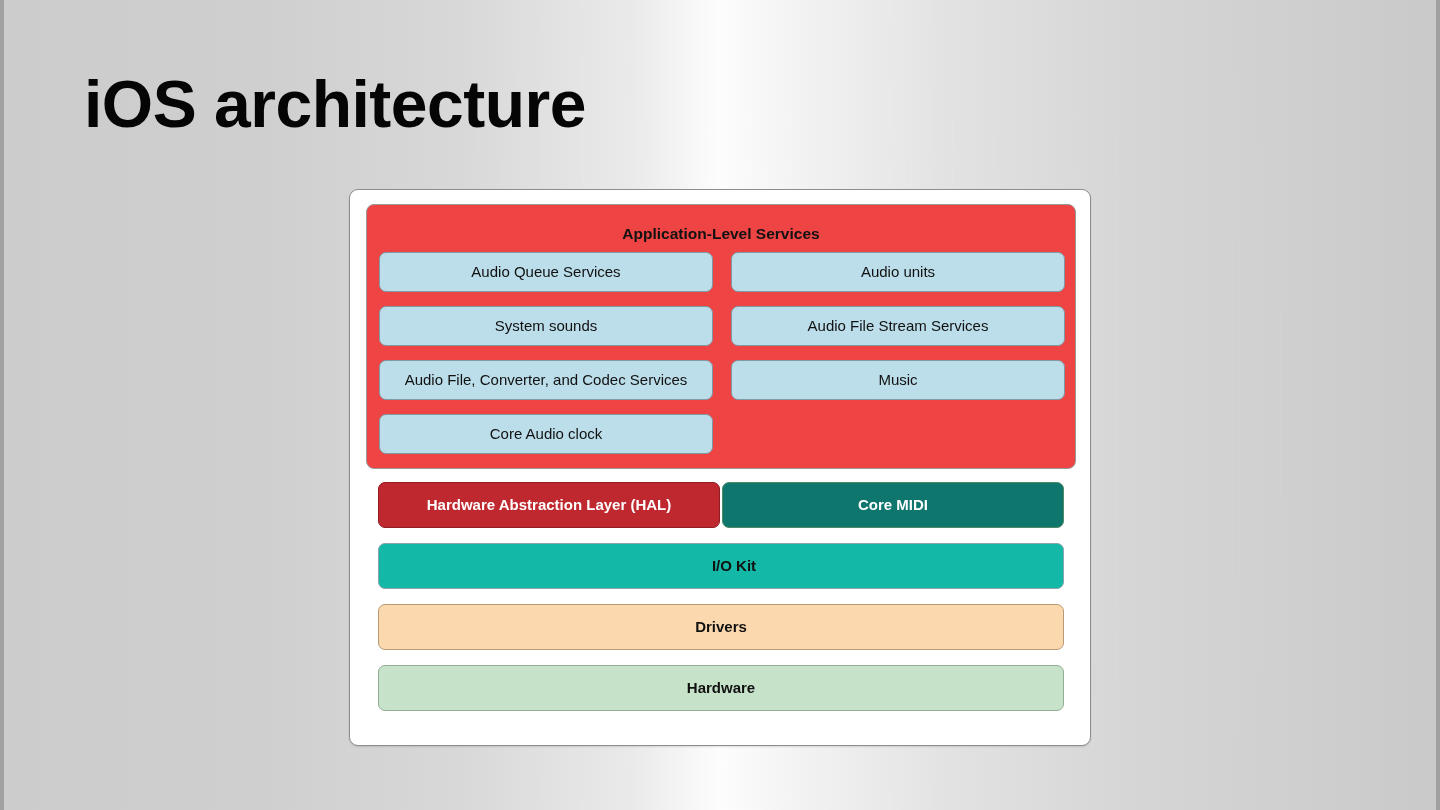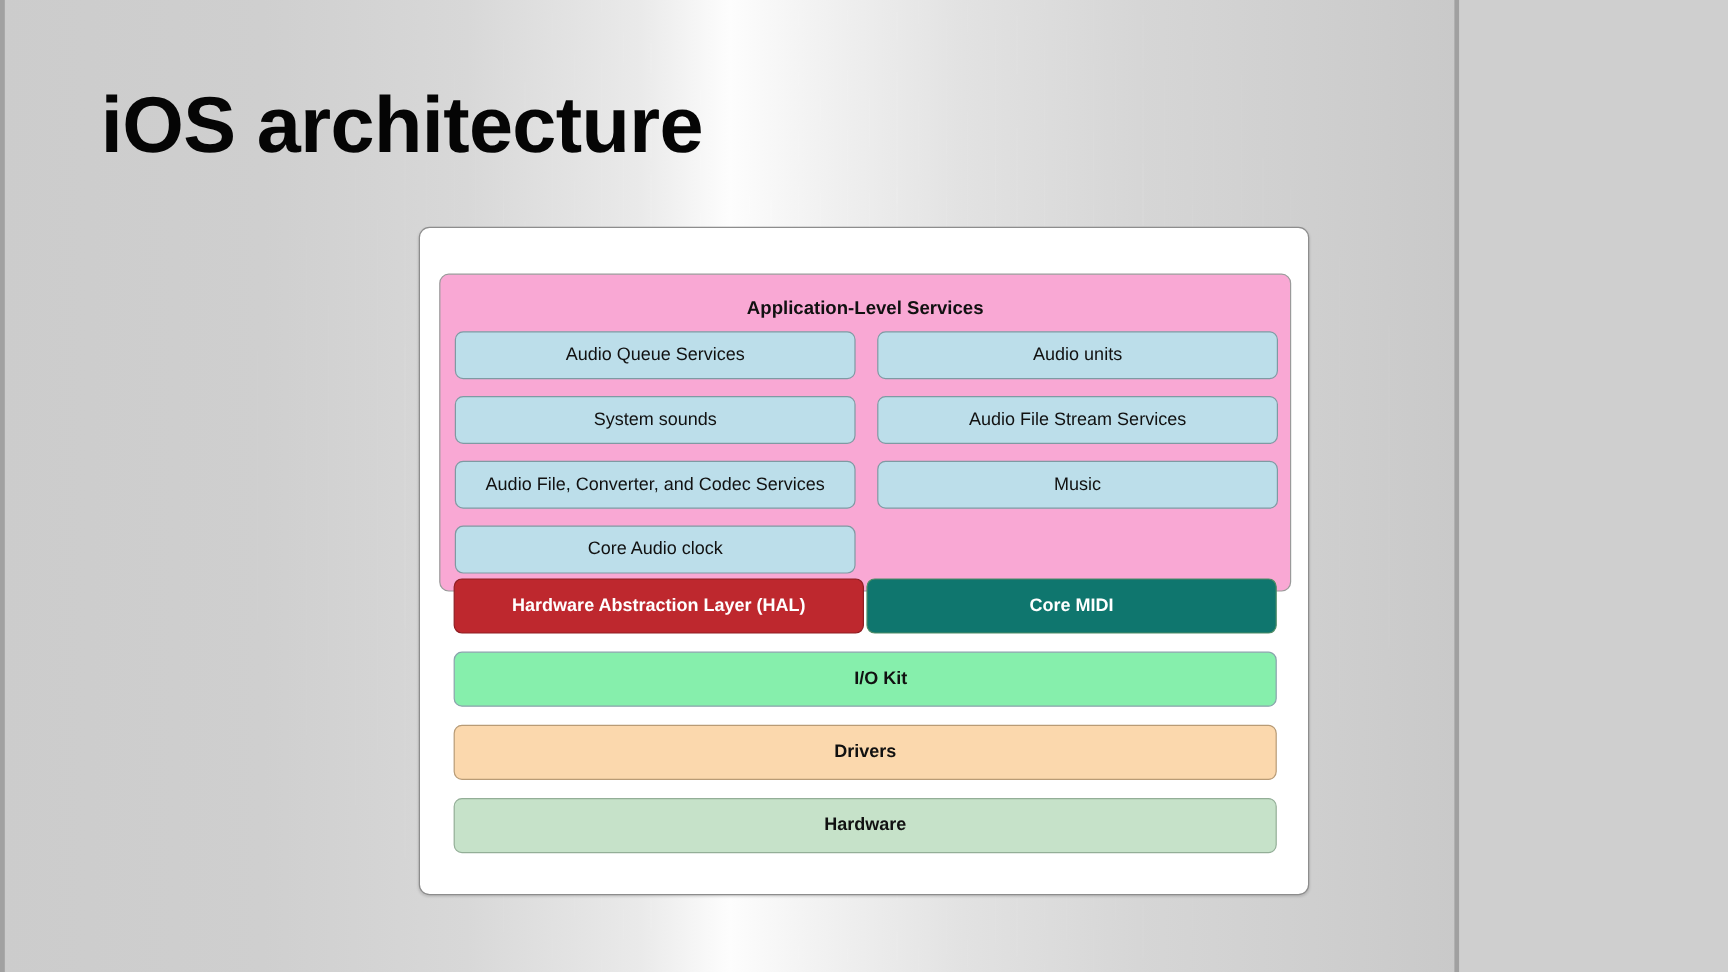--- a/index.html
+++ b/index.html
@@ -11,21 +11,21 @@
     width: 1440px;
     height: 810px;
     overflow: hidden;
     font-family: "Liberation Sans", sans-serif;
     background: #cfcfcf;
   }
 
   
   .slide {
     position: relative;
-    width: 1216px;
+    width: 1440px;
     height: 810px;
     overflow: hidden;
     background:
       linear-gradient(90deg,
         #cccccc 0%,
         #cfcfcf 18%,
         #d8d8d8 32%,
         #eaeaea 44%,
         #fdfdfd 50%,
         #f2f2f2 56%,
@@ -94,24 +94,23 @@
   }
 
   
   .als-panel {
     position: absolute;
     left: 16px;
     top: 14px;
     width: 710px;
     height: 265px;
     box-sizing: border-box;
-    background: #f9a8d4;
+    background: #ef4444;
     border: 1.2px solid #9a9a9a;
     border-radius: 8px;
-    margin-top: 24px;
   }
   .als-title {
     position: absolute;
     left: 0;
     right: 0;
     top: 20px;
     text-align: center;
     font-size: 15.5px;
     font-weight: bold;
     color: #111111;
@@ -167,21 +166,21 @@
     background: #be282e;
     border: 1.1px solid #8f1e23;
     font-size: 15px;
   }
   .box.green {
     background: #0f766e;
     border: 1.1px solid #4f8c66;
     font-size: 15px;
   }
   .box.iokit {
-    background: #86efac;
+    background: #14b8a6;
     border: 1.1px solid #8aa3ac;
     padding-left: 34px;
   }
   .box.orange {
     background: #fbd8ad;
     border: 1.1px solid #b89b76;
   }
   .box.palegreen {
     background: #c6e2c9;
     border: 1.1px solid #93ae97;

